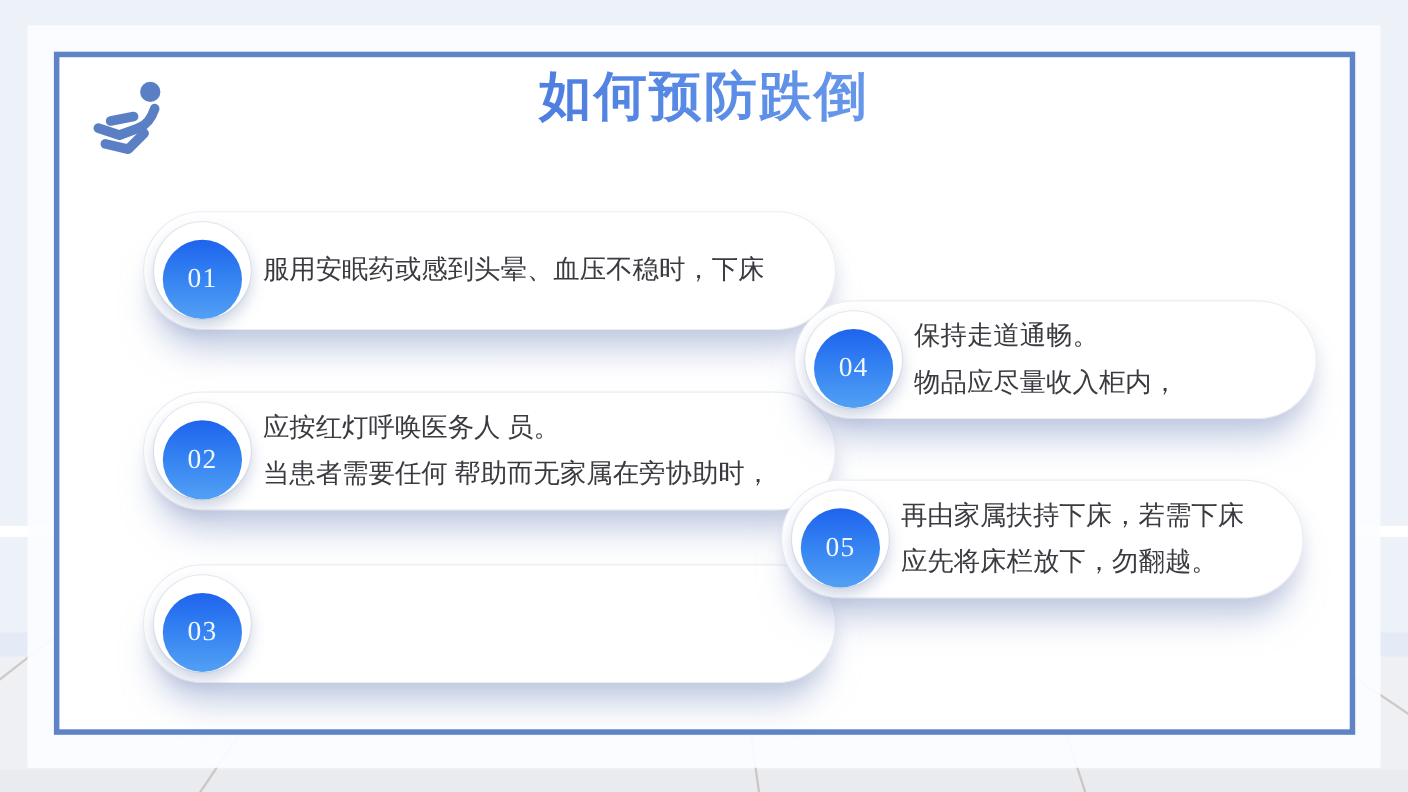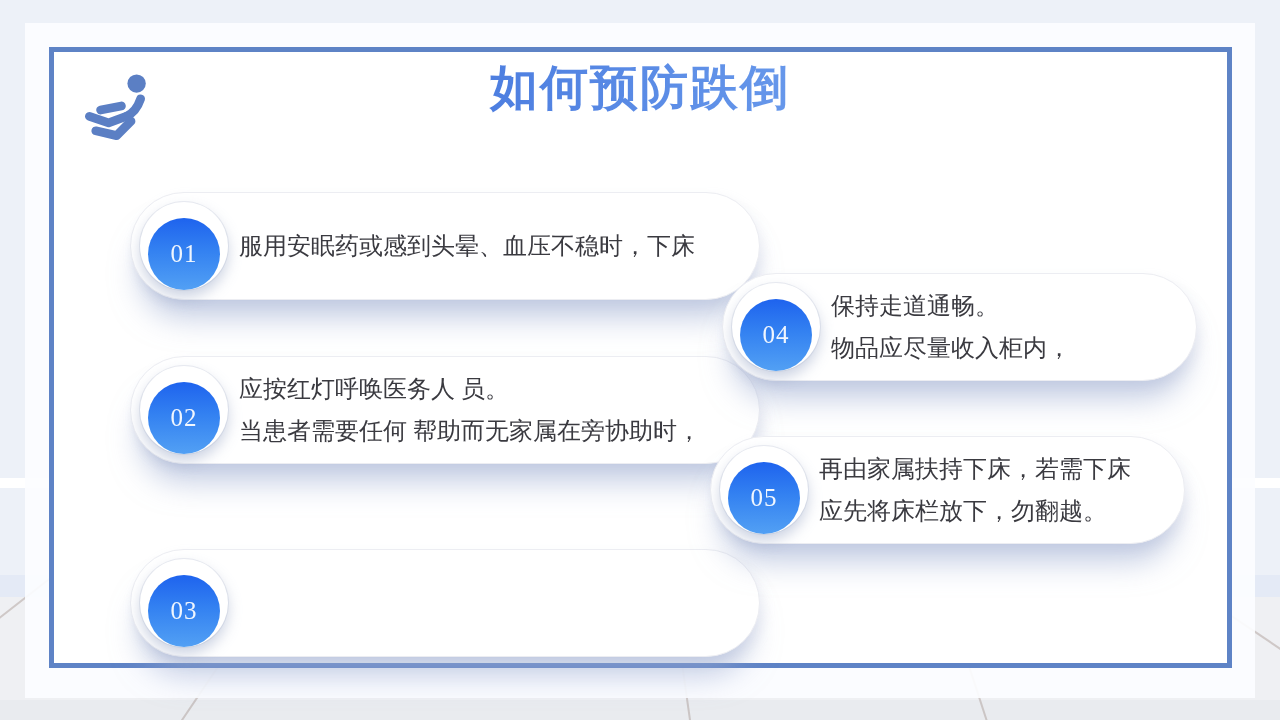--- a/index.html
+++ b/index.html
@@ -30,21 +30,21 @@
          font-size:48px;font-weight:700;letter-spacing:2px;
          background:linear-gradient(90deg,#3a6bd8 20%,#7fb0f5 85%);
          -webkit-background-clip:text;background-clip:text;color:transparent;}
 
   
   .card{position:absolute;height:108px;background:#ffffff;border:1px solid #ecedf2;border-radius:56px;
         box-shadow:0 28px 30px -10px rgba(150,166,205,0.55),4px 6px 12px rgba(170,180,205,0.18);
         box-sizing:border-box;}
   .c1{left:130px;top:192px;width:630px;}
   .c2{left:130px;top:356px;width:630px;}
-  .c3{left:130px;top:549px;width:630px;text-decoration:underline;}
+  .c3{left:130px;top:513px;width:630px;text-decoration:underline;}
   .c4{left:722px;top:273px;width:475px;}
   .c5{left:710px;top:436px;width:475px;}
 
   .badge-ring{position:absolute;left:9px;top:9px;width:88px;height:88px;border-radius:50%;background:#ffffff;
               box-shadow:0 7px 14px rgba(140,155,190,0.45),0 0 0 1px rgba(228,231,238,0.7);
               display:flex;align-items:flex-end;justify-content:center;}
   .badge{width:72px;height:72px;border-radius:50%;background:linear-gradient(180deg,#1e63ee 0%,#3381f1 45%,#52a0f4 100%);
          display:flex;align-items:center;justify-content:center;}
   .badge span{font-family:"Liberation Serif","DejaVu Serif",serif;font-size:25px;color:rgba(255,255,255,0.93);letter-spacing:1px;}
 

